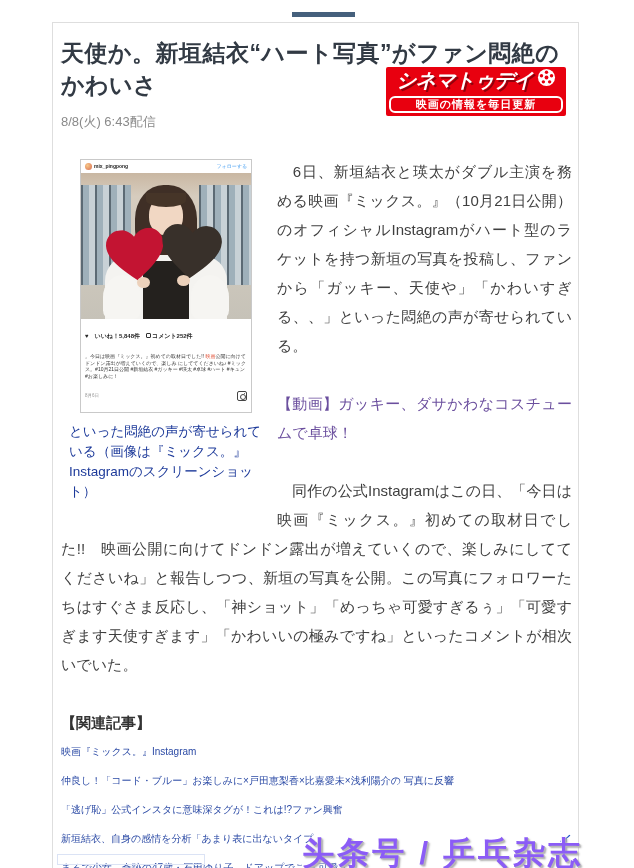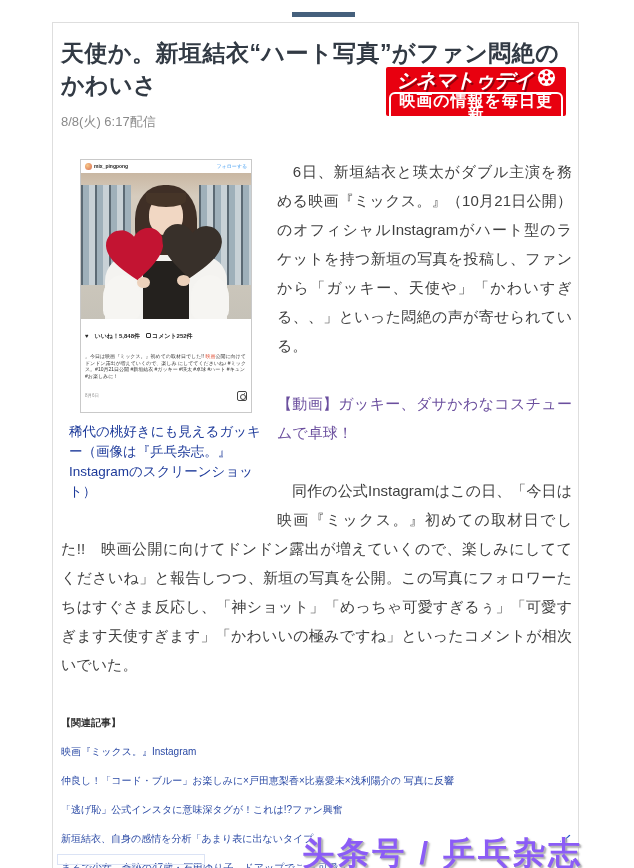--- a/index.html
+++ b/index.html
@@ -32,21 +32,21 @@
   .logo-main {
     display:flex; align-items:center; justify-content:center; gap:2px;
     color:#fff; font-weight:bold; font-style:italic; font-size:20px;
     letter-spacing:-1px; line-height:24px;
     text-shadow:2px 2px 0 #90000c;
     white-space:nowrap;
   }
   .logo-reel { flex:0 0 auto; margin-left:2px; }
   .logo-tagline {
     border:2px solid #fff; border-radius:6px; text-align:center;
-    color:#fff; font-weight:bold; font-size:16px; line-height:13px;
+    color:#fff; font-weight:bold; font-size:11px; line-height:13px;
     letter-spacing:1px;
     font-family:Liberation Serif, serif;
   }
   
   .article { font-size:15px; line-height:29px; color:#3f3f3f; }
   .article p { margin:0 0 29px 0; text-align:justify; }
   .video-link { color:#6b4f9e; cursor:pointer; }
   
   .figure { float:left; width:194px; margin:2px 14px 10px 8px; }
   .ig-card { width:172px; margin:0 auto; background:#fff; border:1px solid #c9c9c9; cursor:pointer; }
@@ -75,41 +75,41 @@
   .ig-tiny { font-size:5px; line-height:6.5px; color:#333; margin-top:2px; word-break:break-all; }
   .ig-tiny .red { color:#e04a2f; }
   .ig-bottomrow { display:flex; justify-content:space-between; align-items:center; margin-top:2px; }
   .ig-meta { font-size:4.5px; color:#999; }
   .ig-glyph { position:relative; width:10px; height:10px; border:1px solid #444; border-radius:2px; }
   .ig-glyph::before { content:""; position:absolute; left:2px; top:2px; width:4px; height:4px; border:1px solid #444; border-radius:50%; }
   .ig-glyph::after { content:""; position:absolute; right:1px; top:1px; width:1.5px; height:1.5px; background:#444; border-radius:50%; }
   .fig-caption { margin-top:9px; font-size:13.5px; line-height:20px; color:#1d3a9a; cursor:pointer; }
   
   .related { clear:none; margin-top:0; }
-  .related-heading { font-size:10px; font-weight:bold; color:#333; line-height:29px; }
+  .related-heading { font-size:15px; font-weight:bold; color:#333; line-height:29px; }
   .related a { display:block; font-size:10px; line-height:29px; color:#2b4aa5; text-decoration:none; cursor:pointer; }
   
   .partial-link { position:absolute; right:14px; bottom:30px; font-size:14px; color:#1d52c7; cursor:pointer; }
   .watermark {
     position:absolute; right:4px; bottom:4px; z-index:5;
     font-size:32px; font-weight:bold; letter-spacing:3px; white-space:nowrap;
     color:#8b5cf6; text-shadow:1px 1px 0 #b8b8b8, 2px 2px 2px #a9a9a9, -1px -1px 0 #ffffff;text-align:center;
   }
   .ghost-box { position:absolute; left:10px; bottom:15px; width:148px; height:11px; border:1px solid #dbe3f5; }
   .bottom-bar { position:absolute; left:0; right:0; bottom:0; height:7px; background:#d8e4f2; }
 </style>
 </head>
 <body>
 
 <div id="page">
   <div class="tab-fragment"></div>
 
   <div class="frame">
     <h1 class="page-title">天使か。新垣結衣“ハート写真”がファン悶絶のかわいさ</h1>
-    <div class="date-line">8/8(火) 6:17配信</div>
+    <div class="date-line">8/8(火) 6:43配信</div>
 
     <div class="logo">
       <div class="logo-main">
         <span>シネマトゥデイ</span>
         <span class="logo-reel">
           <svg width="19" height="19" viewBox="0 0 20 20">
             <circle cx="10" cy="10" r="9" fill="#ffffff"></circle>
             <circle cx="10" cy="10" r="2" fill="#e8000f"></circle>
             <circle cx="10" cy="4.4" r="1.8" fill="#e8000f"></circle>
             <circle cx="15.3" cy="8.2" r="1.8" fill="#e8000f"></circle>
@@ -166,21 +166,21 @@
               <span>。今日は映画『ミックス。』初めての取材日でした!! </span><span class="red">映画</span><span>公開に向けてドンドン露出が増えていくので、楽しみ</span>
               <span>にしててくださいね♪ #ミックス。#10月21日公開 #新垣結衣 #ガッキー #瑛太 #卓球 #ハート #キュン</span>
               <span>#お楽しみに！</span>
             </div>
             <div class="ig-bottomrow">
               <span class="ig-meta">8月6日</span>
               <span class="ig-glyph"></span>
             </div>
           </div>
         </div>
-        <div class="fig-caption">稀代の桃好きにも見えるガッキー（画像は『乒乓杂志。』Instagramのスクリーンショット）</div>
+        <div class="fig-caption">といった悶絶の声が寄せられている（画像は『ミックス。』Instagramのスクリーンショット）</div>
       </div>
 
       <p>　6日、新垣結衣と瑛太がダブル主演を務める映画『ミックス。』（10月21日公開）のオフィシャルInstagramがハート型のラケットを持つ新垣の写真を投稿し、ファンから「ガッキー、天使や」「かわいすぎる、、」といった悶絶の声が寄せられている。</p>
       <p><a class="video-link">【動画】ガッキー、ダサかわなコスチュームで卓球！</a></p>
       <p>　同作の公式Instagramはこの日、「今日は映画『ミックス。』初めての取材日でした!!　映画公開に向けてドンドン露出が増えていくので、楽しみにしててくださいね」と報告しつつ、新垣の写真を公開。この写真にフォロワーたちはすぐさま反応し、「神ショット」「めっちゃ可愛すぎるぅ」「可愛すぎます天使すぎます」「かわいいの極みですね」といったコメントが相次いでいた。</p>
 
       <div class="related">
         <div class="related-heading">【関連記事】</div>
         <a>映画『ミックス。』Instagram</a>
         <a>仲良し！「コード・ブルー」お楽しみに×戸田恵梨香×比嘉愛未×浅利陽介の 写真に反響</a>

